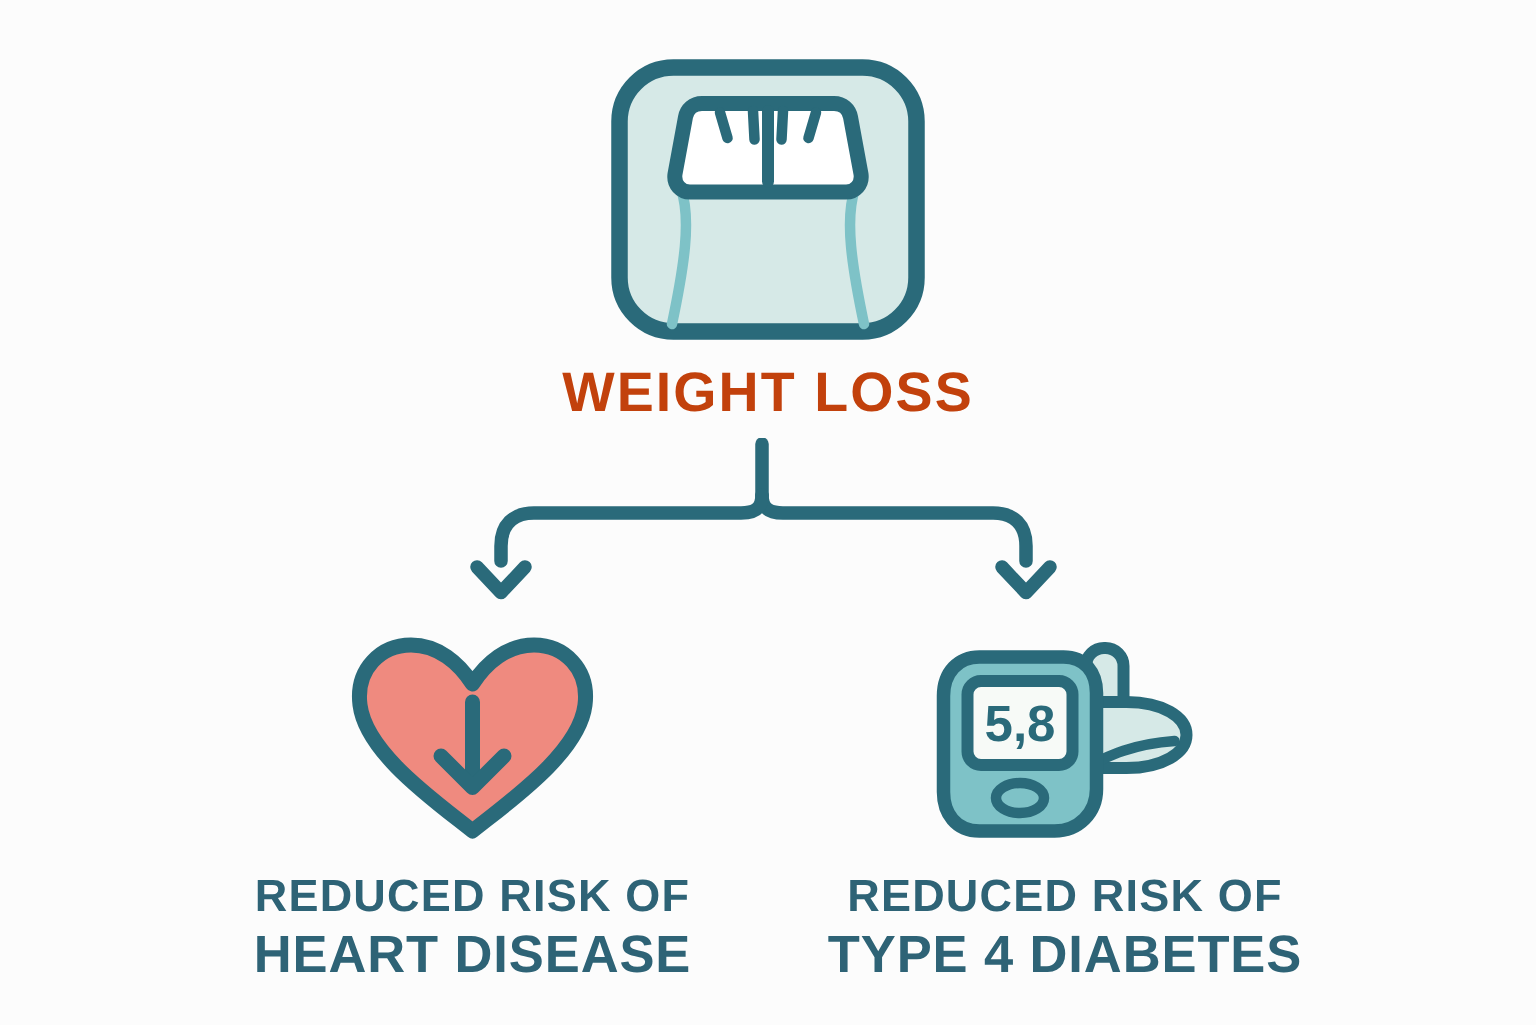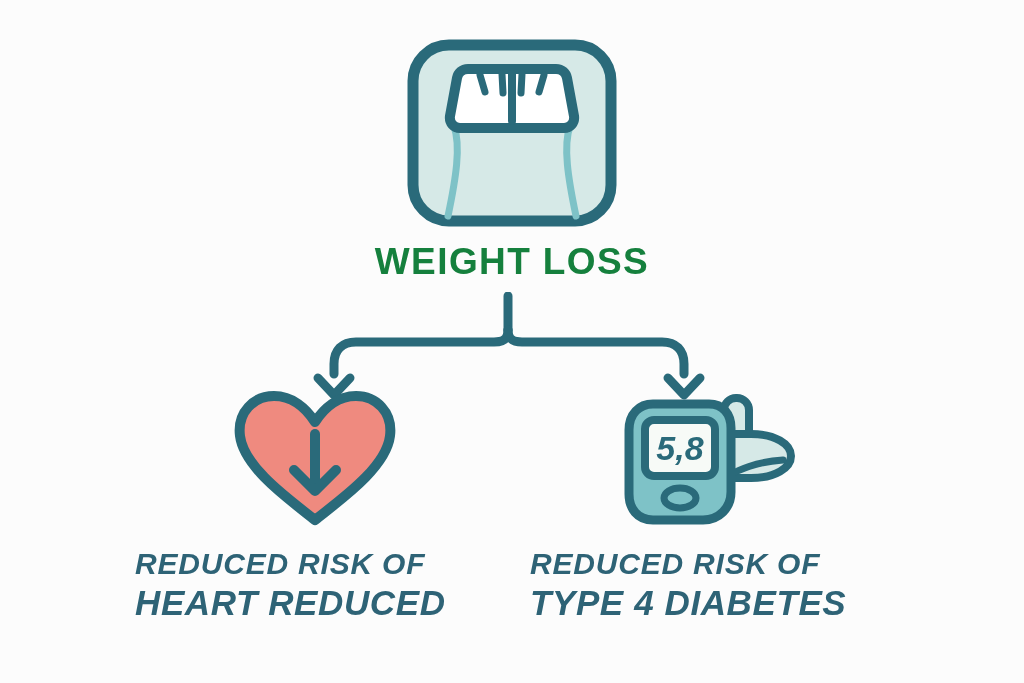--- a/index.html
+++ b/index.html
@@ -40,53 +40,53 @@
   }
   .root-title {
     position: absolute;
     left: 0;
     top: 240px;
     width: 1024px;
     text-align: center;
     font-size: 37px;
     font-weight: bold;
     letter-spacing: 1.4px;
-    color: #15803d;
+    color: #c2410c;
     line-height: 44px;
   }
 
   
   .connector {
     position: absolute;
     left: 280px;
     top: 292px;
     width: 460px;
     height: 110px;
   }
 
   
   .node-branch {
     position: absolute;
-    top: 378px;
+    top: 412px;
     width: 360px;
-    font-style: italic;
   }
   .node-branch.left  { left: 135px; }
   .node-branch.right { left: 530px; }
 
   .branch-icon-wrap {
     width: 360px;
     height: 150px;
     display: flex;
     align-items: flex-end;
     justify-content: center;
   }
   .branch-labels {
     margin-top: 18px;
     width: 360px;
+    text-align: center;
     color: #2e6376;
   }
   .label-line1 {
     font-size: 30px;
     font-weight: bold;
     letter-spacing: 0.8px;
     line-height: 36px;
   }
   .label-line2 {
     font-size: 35px;
@@ -158,21 +158,21 @@
 
         <g fill="none" stroke="#2a6a7a" stroke-width="10" stroke-linecap="round" stroke-linejoin="round">
           <line x1="85" y1="46" x2="85" y2="100"></line>
           <path d="M 64 82 L 85 103 L 106 82"></path>
         </g>
       </svg>
     </div>
 
     <div class="branch-labels">
       <div class="label-line1">REDUCED RISK OF</div>
-      <div class="label-line2">HEART REDUCED</div>
+      <div class="label-line2">HEART DISEASE</div>
     </div>
   </div>
 
   <div class="node-branch right">
 
     <div class="branch-icon-wrap">
       <svg viewBox="0 0 175 140" width="175" height="140" aria-hidden="true">
 
         <rect x="101" y="10" width="25" height="62" rx="12" ry="12" fill="#d6e9e7" stroke="#2a6a7a" stroke-width="8"></rect>
 

